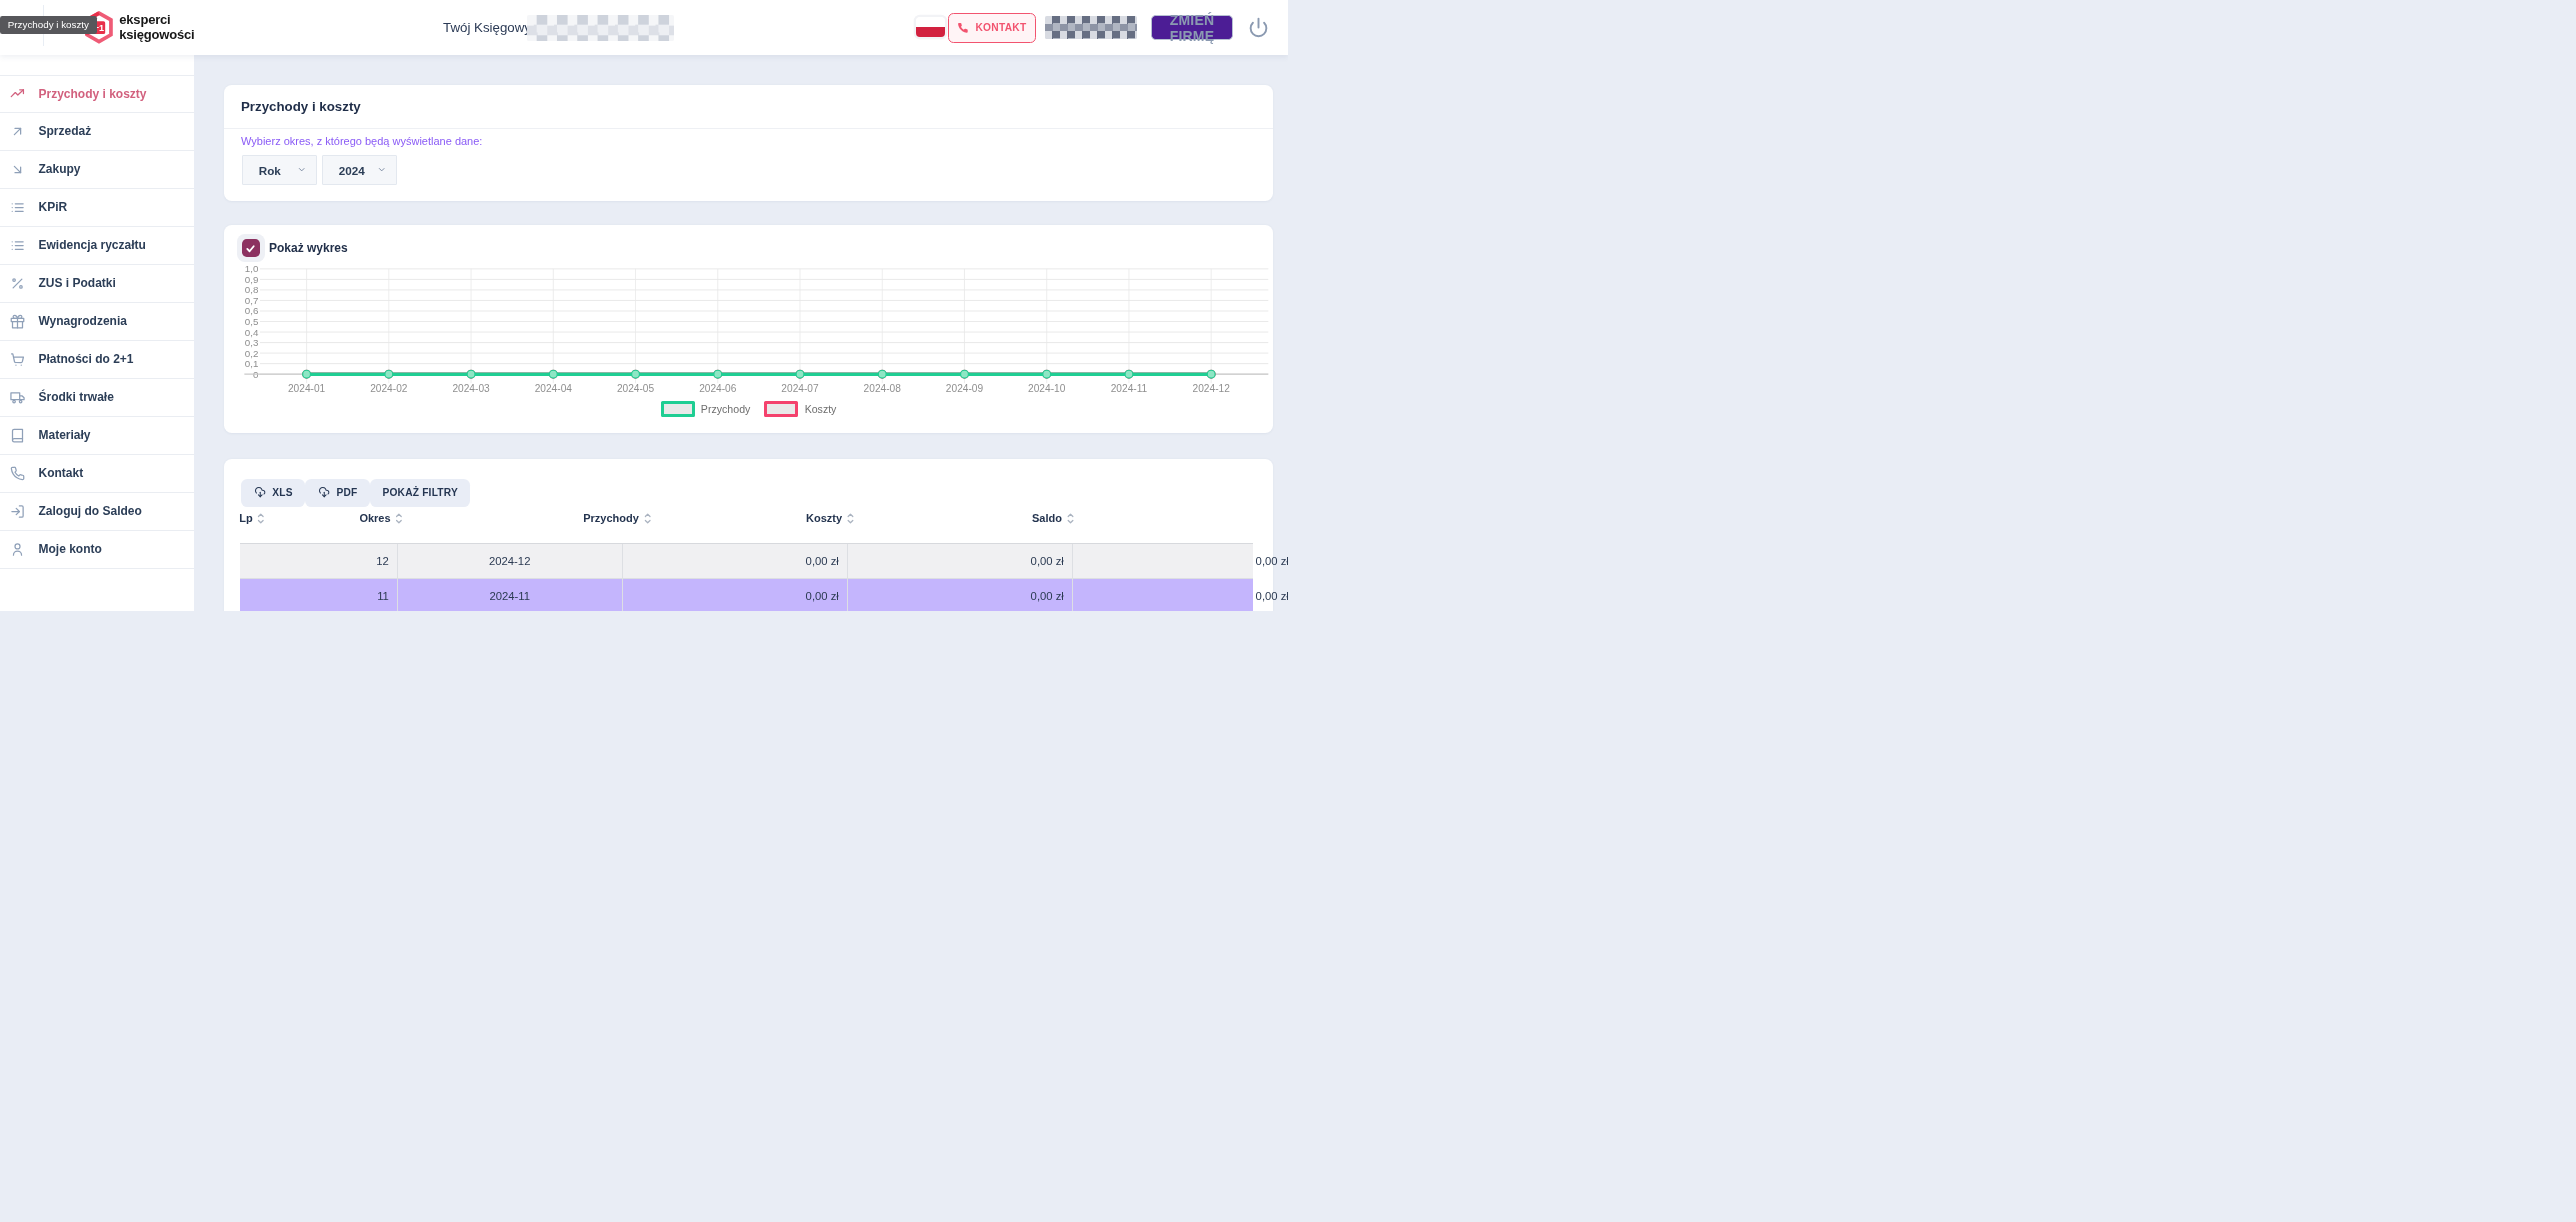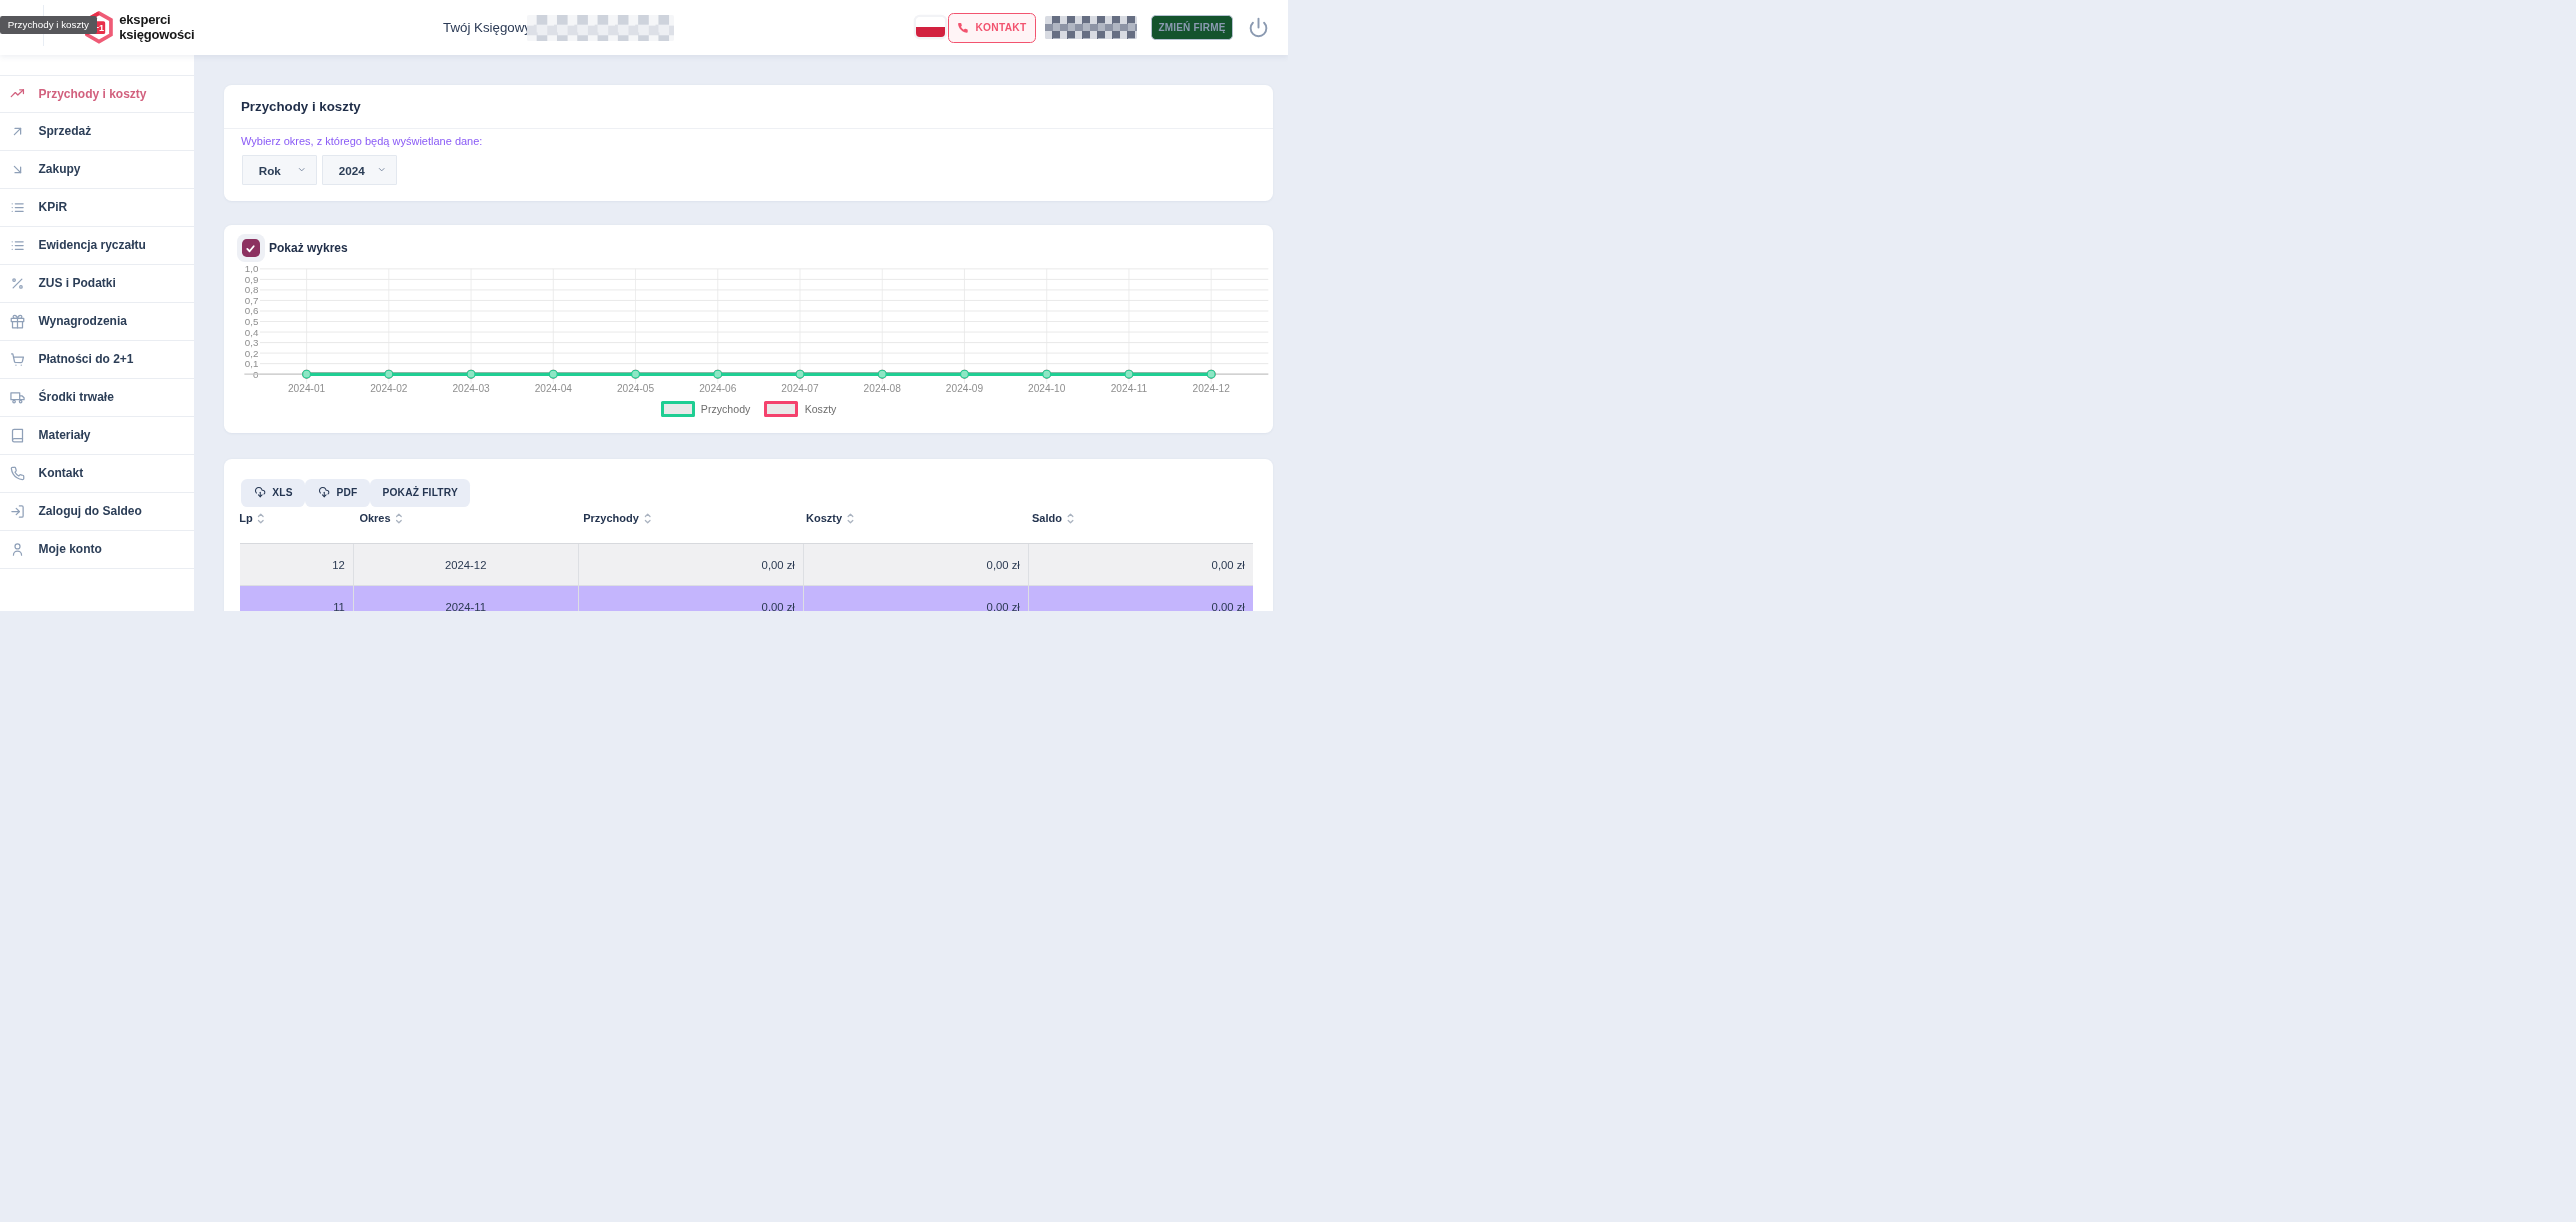--- a/index.html
+++ b/index.html
@@ -24,23 +24,23 @@
     background-size:20.3px 20.3px; }
   .flag { position:absolute; left:916px; top:17px; width:29px; height:19.6px; border-radius:3.9px;
     overflow:hidden; box-shadow:0 0 0 2.3px #f2f3f6, 0 0.8px 2.3px rgba(0,0,0,0.15); }
   .flag .w { height:50%; background:#fff; } .flag .r { height:50%; background:#d2213f; }
   .btn-kontakt { position:absolute; left:948px; top:12.5px; width:88px; height:30px; background:#fff4f6;
     border:1.2px solid #f2536f; border-radius:5.5px; display:flex; align-items:center; justify-content:center;
     gap:6.3px; color:#f2536f; font-weight:bold; font-size:10.2px; letter-spacing:0.3px; cursor:pointer; }
   .pix-company { position:absolute; left:1045px; top:15.7px; width:92px; height:23.5px;
     background-image:conic-gradient(#666e82 25%, #b0b6c2 25% 50%, #8d94a5 50% 75%, #d8dbe2 75%);
     background-size:15px 15px; }
-  .btn-change { position:absolute; left:1151px; top:15px; width:82px; height:25px; background:#14532d;
+  .btn-change { position:absolute; left:1151px; top:15px; width:82px; height:25px; background:#4c1d95;
     border:0.8px solid #b7c2d2; border-radius:4.7px; display:flex; align-items:center; justify-content:center;
-    color:#8b9ab1; font-weight:bold; font-size:10px; letter-spacing:0.2px; cursor:pointer; }
+    color:#8b9ab1; font-weight:bold; font-size:14px; letter-spacing:0.2px; cursor:pointer; }
   .power { position:absolute; left:1248px; top:17px; width:21px; height:21px; cursor:pointer; }
 
   
   .sidebar { position:absolute; left:0; top:55px; width:194px; bottom:0; background:#fff; z-index:2; }
   .side-nav { margin-top:19.6px; }
   .side-item { height:38px; display:flex; align-items:center; gap:13.3px; padding-left:10.2px;
     border-bottom:0.8px solid #eaedf2; cursor:pointer; }
   .side-item:first-child { border-top:0.8px solid #eaedf2; }
   .side-item .lbl { font-size:12px; font-weight:600; color:#2c3e57; }
   .side-item svg { stroke:#8fa0b8; }
@@ -74,21 +74,21 @@
   .legend-label { font-size:10.6px; color:#6e6e6e; }
 
   .tbl-btns { position:absolute; left:17px; top:19.6px; display:flex; }
   .tbl-btn { height:28px; background:#e9edf6; border:none; border-radius:6.3px; display:flex; align-items:center;
     justify-content:center; gap:6.3px; font-weight:bold; font-size:10.2px; color:#253652; letter-spacing:0.2px;
     padding:0 12.5px; cursor:pointer; font-family:"Liberation Sans",sans-serif; }
   .thead { position:absolute; left:0; top:53px; width:100%; height:20.3px; }
   .th { position:absolute; transform:translateX(-50%); display:flex; align-items:center; gap:5px;
     font-size:11px; font-weight:bold; color:#24344f; cursor:pointer; white-space:nowrap; }
   .tbl { position:absolute; left:15.7px; top:84px; width:1013px; }
-  .tr { display:grid; grid-template-columns:113px 225px 225px 225px 225px; height:42px; }
+  .tr { display:grid; grid-template-columns:113px 225px 225px 225px 225px; height:35px;padding-left:44px; }
   .tr.gray { background:#f0f0f2; border-top:1.6px solid #d7d9dd; }
   .tr.white { background:#c4b5fd; border-top:1.6px solid #dcdee2; }
   .td { display:flex; align-items:center; font-size:11.3px; color:#2b3a52; border-left:0.8px solid #dddfe3; }
   .td:first-child { border-left:none; }
   .td.right { justify-content:flex-end; padding-right:7.8px; }
   .td.center { justify-content:center; }
 </style>
 </head>
 <body>
 

